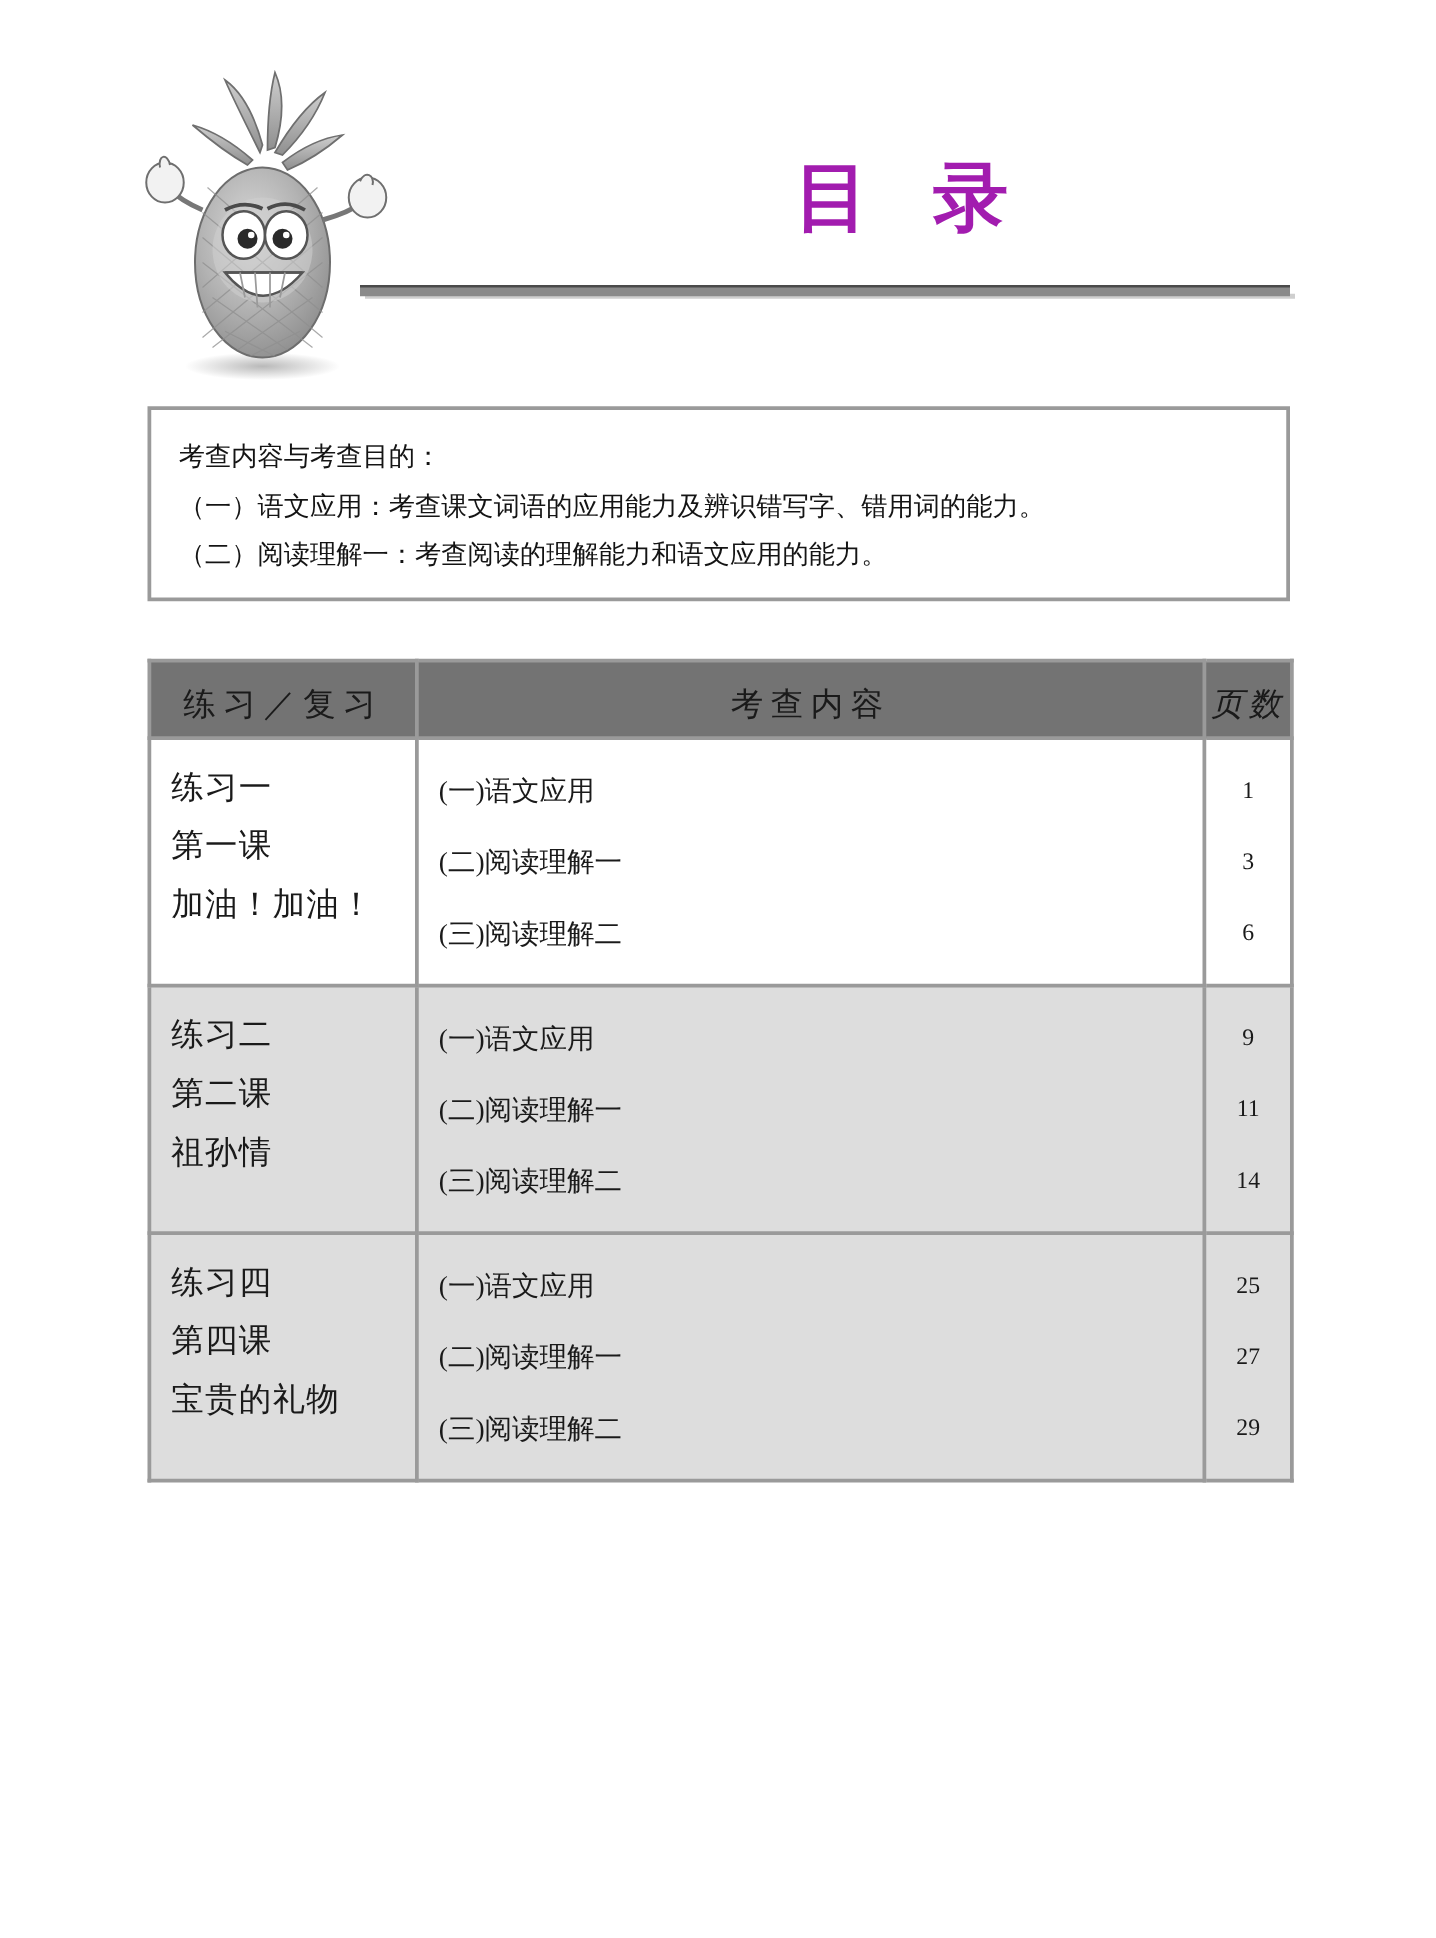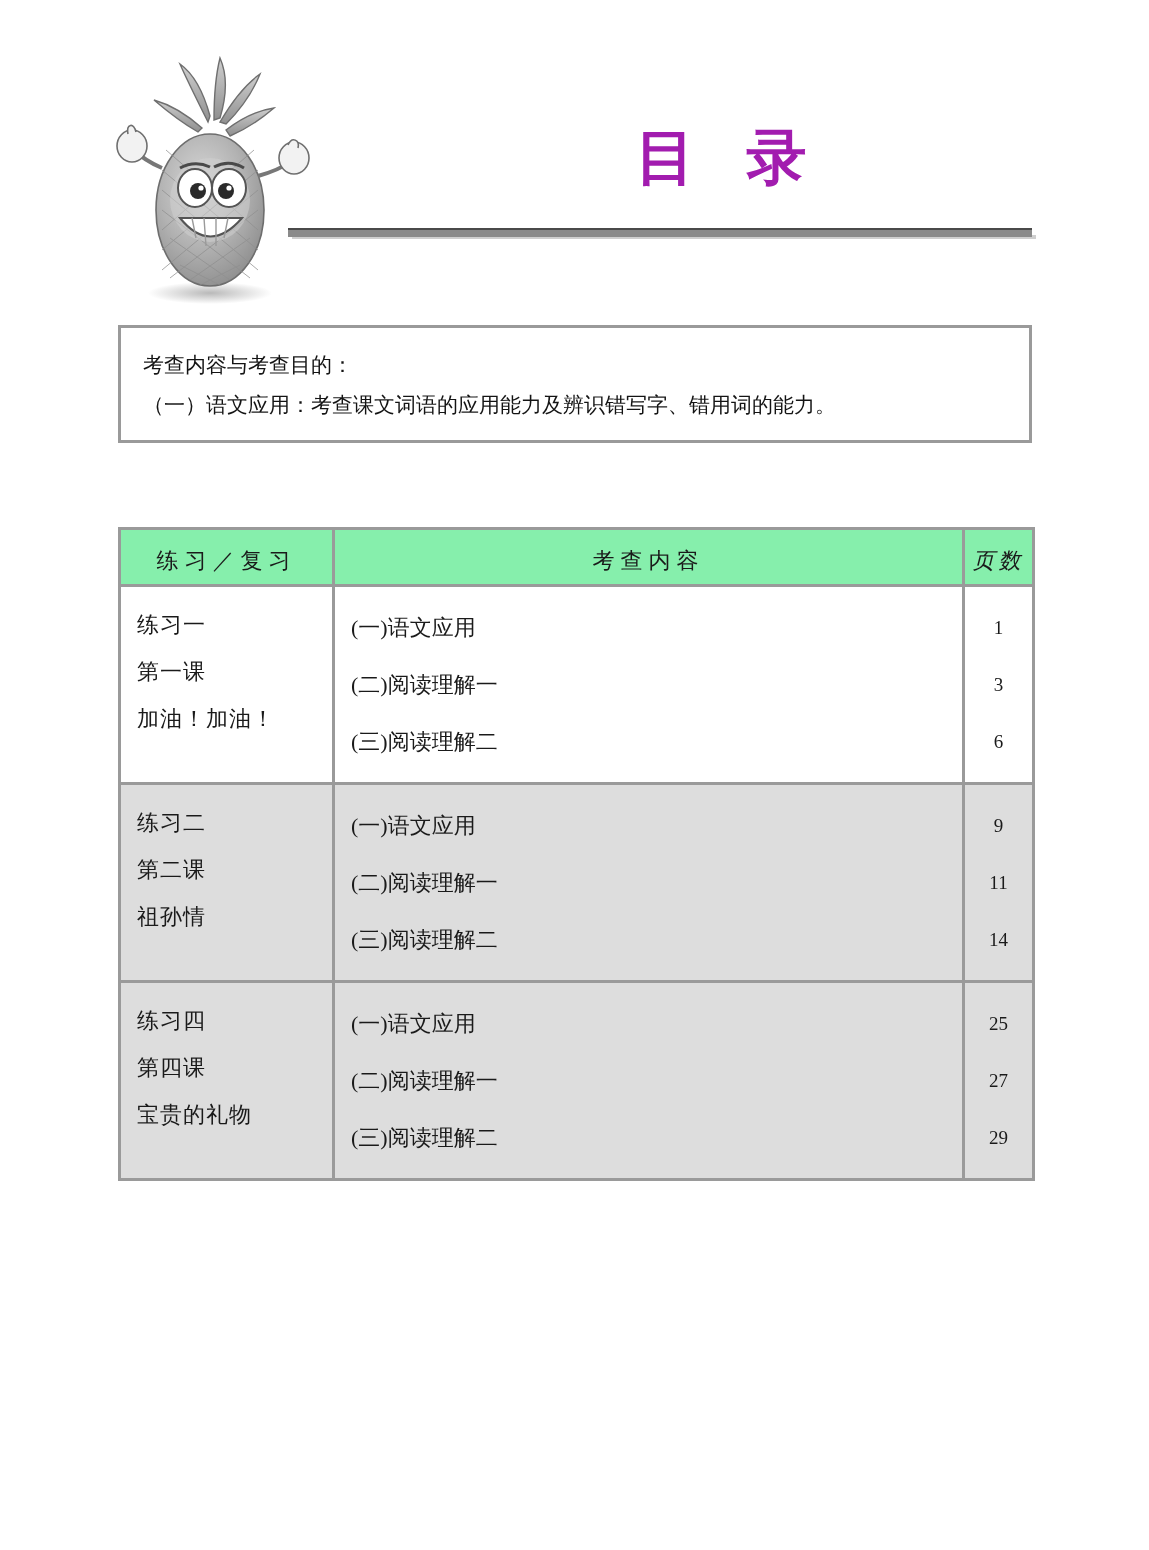--- a/index.html
+++ b/index.html
@@ -96,39 +96,39 @@
   .toc-table col.c1 { width: 214px; }
   .toc-table col.c2 { width: 630px; }
   .toc-table col.c3 { width: 70px; }
 
   .toc-table th, .toc-table td {
     border: 3px solid #9a9a9a;
     vertical-align: top;
     box-sizing: border-box;
   }
   .toc-table thead th {
-    background: #86efac;
+    background: #737373;
     text-align: center;
-    font-size: 22px;
+    font-size: 26px;
     font-weight: normal;
     letter-spacing: 6px;
     padding: 16px 0 8px 0;
     font-family: "Liberation Serif", "DejaVu Serif", serif;
   }
   .toc-table thead th.pages {
     letter-spacing: 4px;
     font-style: italic;
   }
 
   tr.grp.shade td { background: #dddddd; }
   tr.grp td { background: #ffffff; }
 
   td.lesson {
     padding: 14px 16px 14px 16px;
-    font-size: 22px;
+    font-size: 26px;
     line-height: 47px;
     letter-spacing: 1px;
     white-space: nowrap;
     font-family: "Liberation Sans", "DejaVu Sans", sans-serif;
   }
   td.items {
     padding: 12px 0 12px 16px;
   }
   td.items .item {
     font-size: 22px;
@@ -213,20 +213,21 @@
   </div>
 
   <div class="title">目 录</div>
   <div class="title-rule-shadow"></div>
   <div class="title-rule"></div>
 </div>
 
 <div class="intro-box">
   <div class="intro-line head">考查内容与考查目的：</div>
   <div class="intro-line">（一）语文应用：考查课文词语的应用能力及辨识错写字、错用词的能力。</div>
+  <div class="intro-line">（二）阅读理解一：考查阅读的理解能力和语文应用的能力。</div>
 </div>
 
 <table class="toc-table">
   <colgroup>
     <col class="c1">
       <col class="c2">
       <col class="c3">
   </colgroup>
   <thead>
     <tr>

